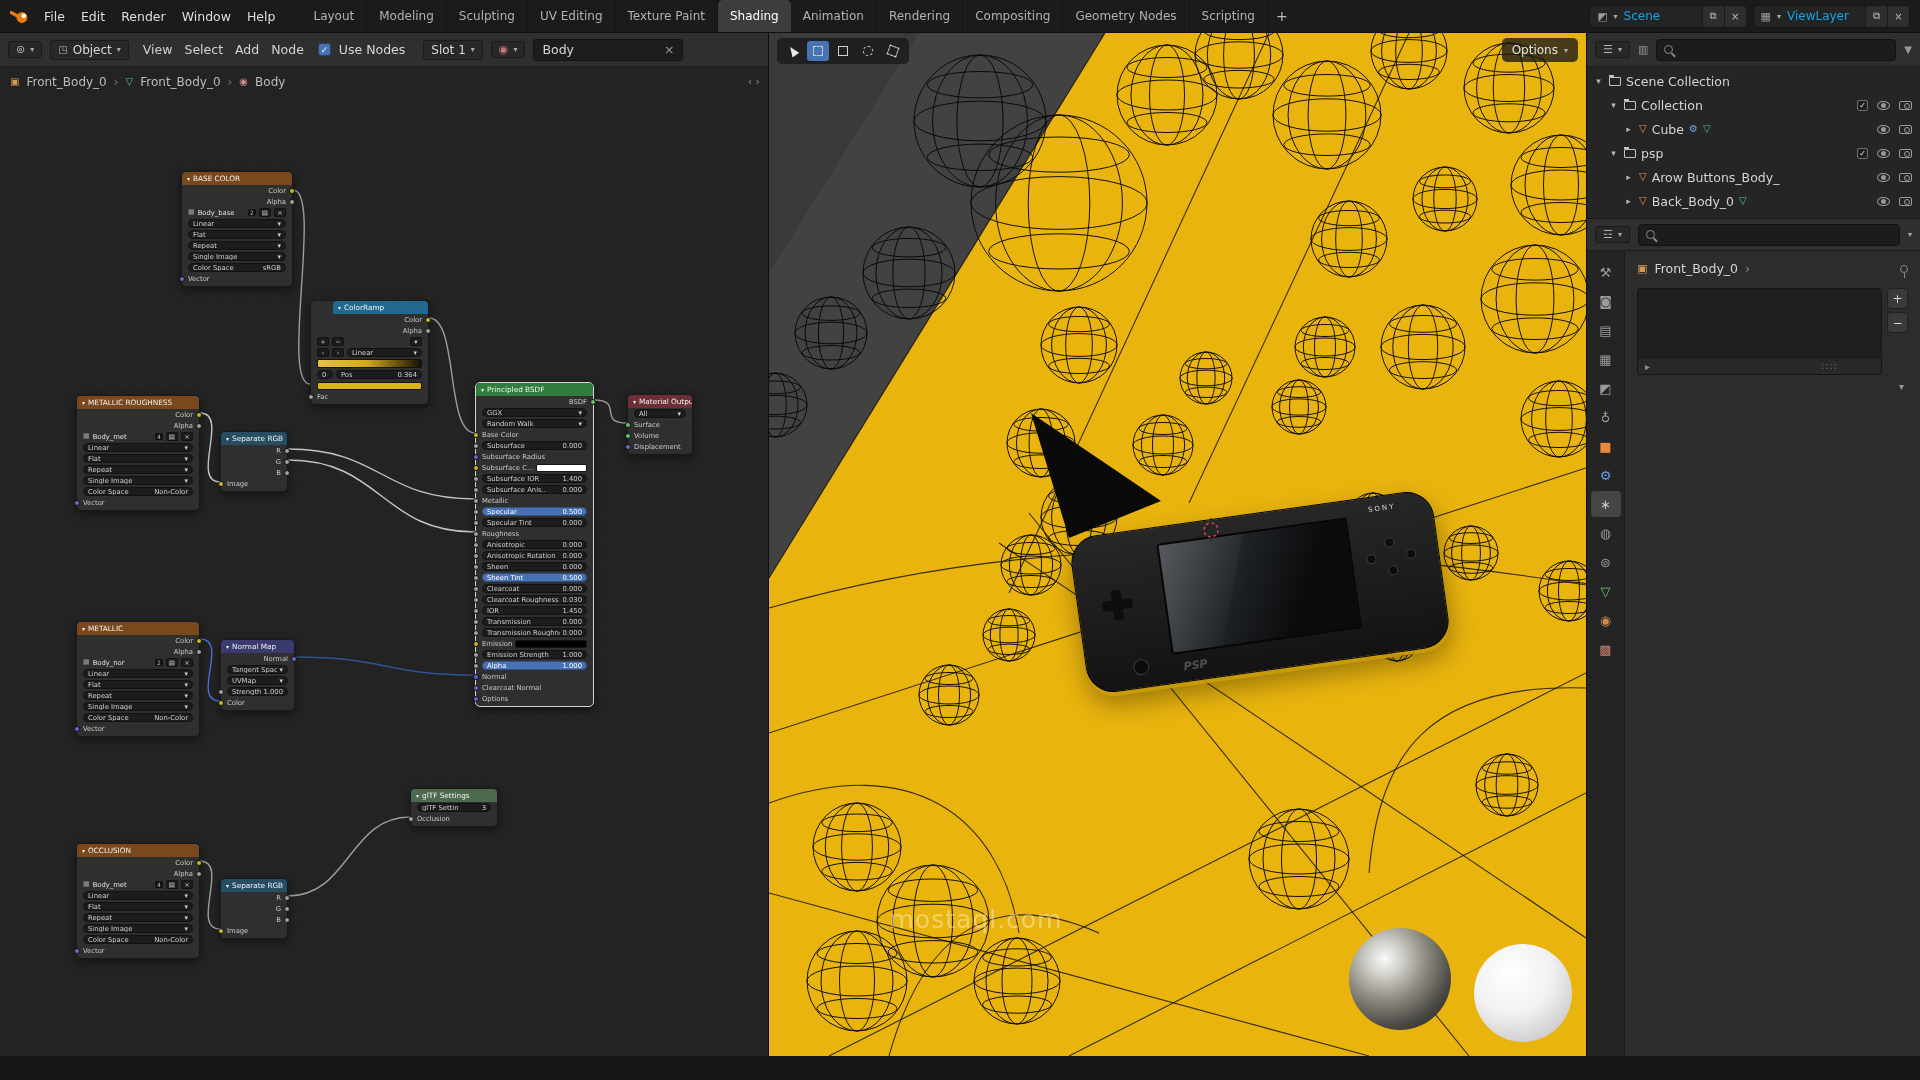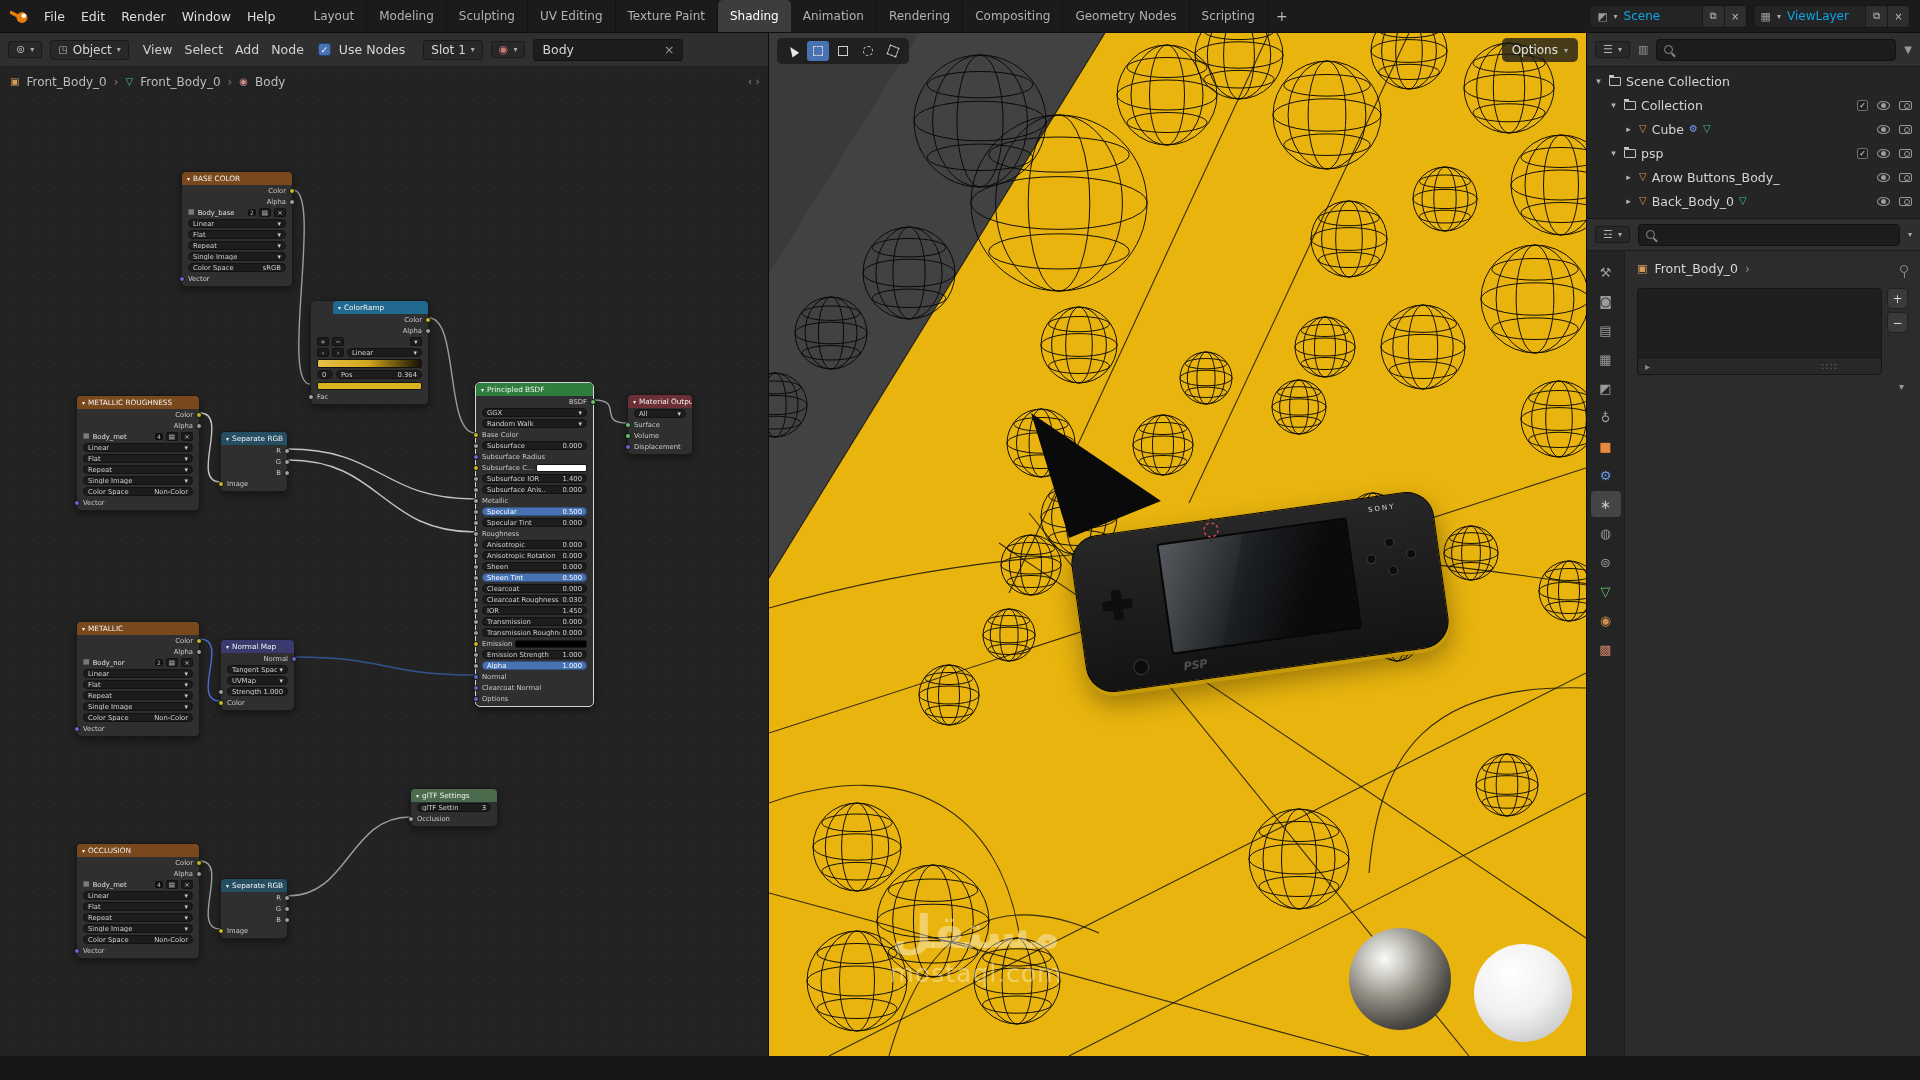--- a/index.html
+++ b/index.html
@@ -1131,21 +1131,20 @@
         <line x1="12" y1="0" x2="12" y2="5" stroke="#2a2a2a" stroke-width="1.4"></line>
         <line x1="12" y1="19" x2="12" y2="24" stroke="#2a2a2a" stroke-width="1.4"></line>
         <line x1="0" y1="12" x2="5" y2="12" stroke="#2a2a2a" stroke-width="1.4"></line>
         <line x1="19" y1="12" x2="24" y2="12" stroke="#2a2a2a" stroke-width="1.4"></line>
       </svg>
 
       <div id="sphere-chrome"></div>
       <div id="sphere-white"></div>
 
       <div id="watermark">
-        <div class="wm1" dir="rtl">مستقل</div>
         <div class="wm2">mostaql.com</div>
       </div>
 
       <div class="vp-pill" id="vp-tools">
         <span class="tbox">
             <span class="cursor-tri"></span>
           </span>
         <span class="tbox active">
             <span class="sel-ico"></span>
           </span>

